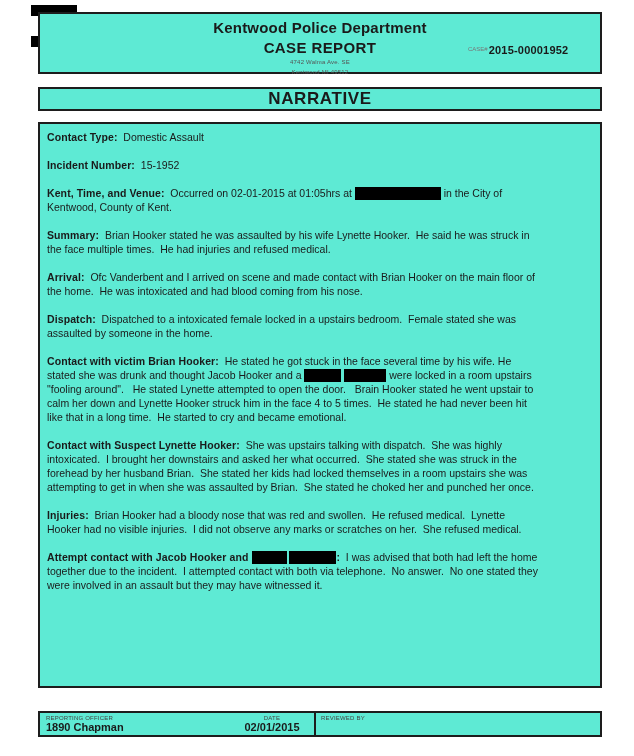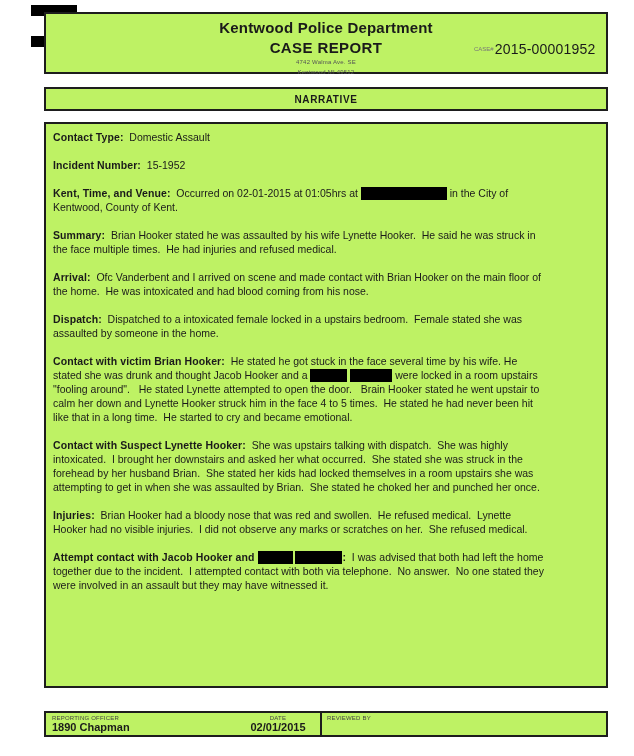--- a/index.html
+++ b/index.html
@@ -6,36 +6,36 @@
   body{
     width:634px;height:756px;
     background:#ffffff;
     font-family:"Liberation Sans","DejaVu Sans",sans-serif;
     color:#1a1a1a;
     position:relative;
     overflow:hidden;
   }
   .page{position:absolute;inset:0;}
   .box{
-    position:absolute;left:44px;width:564px;
+    position:absolute;left:38px;width:564px;
     border:2px solid #1d1d1d;
-    box-sizing:border-box;background:#bef264;
+    box-sizing:border-box;background:#5eead4;
   }
   
   .header-box{top:12px;height:62px;text-align:center;}
   .dept{font-size:15px;font-weight:bold;margin-top:5px;letter-spacing:.2px;}
   .case-report{font-size:15px;font-weight:bold;margin-top:3px;letter-spacing:.4px;}
   .addr{font-size:6px;color:#555;margin-top:3px;letter-spacing:.2px;}
   .addr2{font-size:6px;color:#555;margin-top:4px;letter-spacing:.2px;}
   .case-num-wrap{position:absolute;left:428px;top:26px;text-align:left;white-space:nowrap;}
   .case-label{font-size:6px;color:#777;vertical-align:3px;margin-right:1px;}
-  .case-num{font-size:14px;font-weight:normal;letter-spacing:.2px;}
+  .case-num{font-size:11px;font-weight:bold;letter-spacing:.2px;}
   
   .narrative-title-box{top:87px;height:24px;display:flex;align-items:center;justify-content:center;}
-  .narrative-title{font-size:10px;font-weight:bold;letter-spacing:.6px;}
+  .narrative-title{font-size:17px;font-weight:bold;letter-spacing:.6px;}
   
   .body-box{top:122px;height:566px;padding:6px 62px 0 7px;overflow:hidden;}
   .para{margin:0 0 14px 0;font-size:10.5px;line-height:14px;white-space:pre-wrap;}
   .para b{letter-spacing:.1px;}
   .redact{display:inline-block;height:13px;background:#000;vertical-align:-3px;}
   .stamp{position:absolute;background:#000;}
   
   .footer-box{top:711px;height:26px;}
   .f-label{font-size:6px;color:#444;letter-spacing:.2px;}
   .f-value{font-size:11px;font-weight:bold;}

